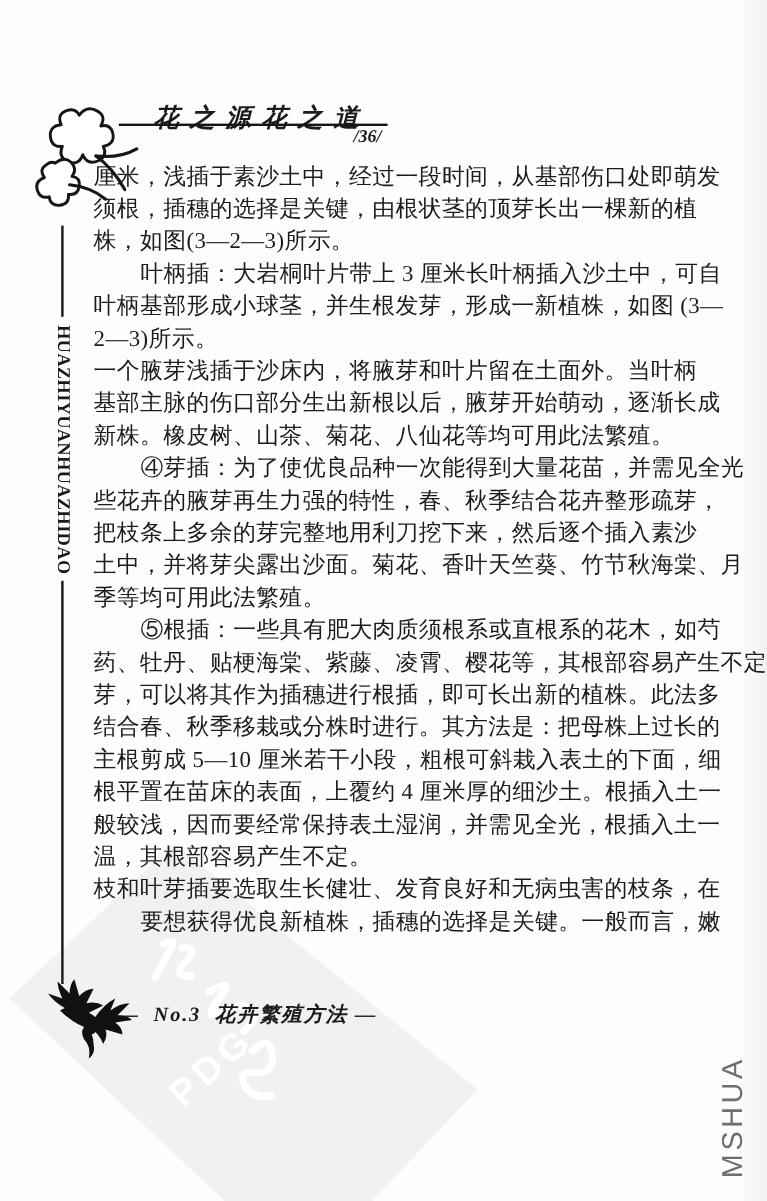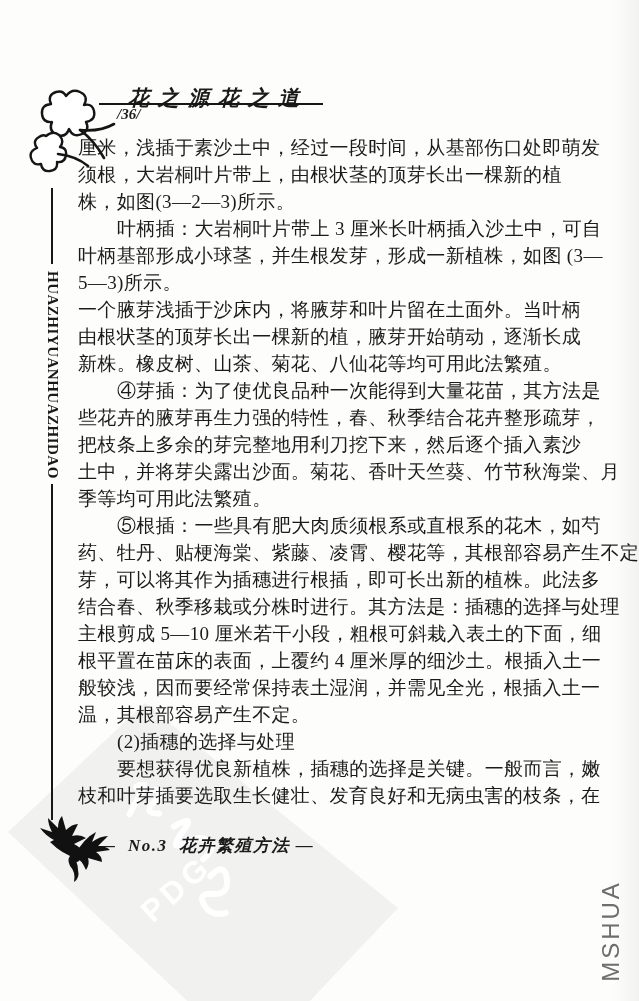--- a/index.html
+++ b/index.html
@@ -26,21 +26,21 @@
   }
   .wm-squiggle{position:absolute;left:96px;top:782px;z-index:1;}
   
   .hdr-title{
     position:absolute;left:102px;top:84px;width:232px;text-align:center;
     font-size:21px;font-weight:bold;font-style:italic;letter-spacing:9px;
     z-index:3;white-space:nowrap;
   }
   .hdr-rule{position:absolute;left:99px;top:103px;width:224px;height:2px;background:#161616;z-index:3;}
   .hdr-pagenum{
-    position:absolute;left:117px;top:106px;width:224px;text-align:left;
+    position:absolute;left:94px;top:106px;width:224px;text-align:right;
     font-size:15px;font-style:italic;font-weight:bold;z-index:3;
   }
   .flower-ornament{position:absolute;left:28px;top:84px;z-index:3;}
   
   .rail-seg{position:absolute;left:51px;width:2px;background:#181818;z-index:3;}
   .rail-top{top:188px;height:76px;}
   .rail-bottom{top:484px;height:336px;}
   .rail-text{
     position:absolute;left:41px;top:268px;height:214px;width:22px;z-index:3;
     writing-mode:vertical-rl;text-orientation:sideways;
@@ -100,44 +100,43 @@
   <div class="hdr-title">花之源花之道</div>
   <div class="hdr-rule"></div>
   <div class="hdr-pagenum">/36/</div>
 
   <div class="rail-seg rail-top"></div>
   <div class="rail-text">HUAZHIYUANHUAZHIDAO</div>
   <div class="rail-seg rail-bottom"></div>
 
   <div class="body-text">
       <div class="bline">厘米，浅插于素沙土中，经过一段时间，从基部伤口处即萌发</div>
-      <div class="bline">须根，大岩桐叶片带上，由根状茎的顶芽长出一棵新的植</div>
+      <div class="bline">须根，插穗的选择是关键，由根状茎的顶芽长出一棵新的植</div>
       <div class="bline">株，如图(3—2—3)所示。</div>
       <div class="bline indent">叶柄插：大岩桐叶片带上 3 厘米长叶柄插入沙土中，可自</div>
       <div class="bline">叶柄基部形成小球茎，并生根发芽，形成一新植株，如图 (3—</div>
-      <div class="bline">5—3)所示。</div>
+      <div class="bline">2—3)所示。</div>
       <div class="bline">一个腋芽浅插于沙床内，将腋芽和叶片留在土面外。当叶柄</div>
-      <div class="bline">由根状茎的顶芽长出一棵新的植，腋芽开始萌动，逐渐长成</div>
+      <div class="bline">基部主脉的伤口部分生出新根以后，腋芽开始萌动，逐渐长成</div>
       <div class="bline">新株。橡皮树、山茶、菊花、八仙花等均可用此法繁殖。</div>
-      <div class="bline indent">④芽插：为了使优良品种一次能得到大量花苗，其方法是</div>
+      <div class="bline indent">④芽插：为了使优良品种一次能得到大量花苗，并需见全光</div>
       <div class="bline">些花卉的腋芽再生力强的特性，春、秋季结合花卉整形疏芽，</div>
       <div class="bline">把枝条上多余的芽完整地用利刀挖下来，然后逐个插入素沙</div>
       <div class="bline">土中，并将芽尖露出沙面。菊花、香叶天竺葵、竹节秋海棠、月</div>
       <div class="bline">季等均可用此法繁殖。</div>
       <div class="bline indent">⑤根插：一些具有肥大肉质须根系或直根系的花木，如芍</div>
       <div class="bline">药、牡丹、贴梗海棠、紫藤、凌霄、樱花等，其根部容易产生不定</div>
       <div class="bline">芽，可以将其作为插穗进行根插，即可长出新的植株。此法多</div>
-      <div class="bline">结合春、秋季移栽或分株时进行。其方法是：插穗的选择与处理</div>
+      <div class="bline">结合春、秋季移栽或分株时进行。其方法是：把母株上过长的</div>
       <div class="bline">主根剪成 5—10 厘米若干小段，粗根可斜栽入表土的下面，细</div>
       <div class="bline">根平置在苗床的表面，上覆约 4 厘米厚的细沙土。根插入土一</div>
       <div class="bline">般较浅，因而要经常保持表土湿润，并需见全光，根插入土一</div>
       <div class="bline">温，其根部容易产生不定。</div>
-      <div class="bline indent">(2)插穗的选择与处理</div>
+      <div class="bline">枝和叶芽插要选取生长健壮、发育良好和无病虫害的枝条，在</div>
       <div class="bline indent">要想获得优良新植株，插穗的选择是关键。一般而言，嫩</div>
-      <div class="bline">枝和叶芽插要选取生长健壮、发育良好和无病虫害的枝条，在</div>
     </div>
 
   <svg class="branch-ornament" width="84" height="78" viewBox="0 0 84 78">
     <g fill="#111111">
       <path d="M46 52 q-14 -4 -26 -16 l4 -2 q-8 -4 -14 -12 l12 4 q-4 -8 -4 -14 l10 10 q0 -8 4 -12 l4 14 q6 -6 12 -6 l-6 12 q8 -2 14 2 l-12 6 q8 4 10 10 z"></path>
       <path d="M44 50 q10 -18 22 -24 l-4 10 q8 -6 16 -6 l-10 10 q8 0 12 4 l-14 2 q6 4 6 10 l-14 -4 q2 6 -2 12 q-4 -10 -12 -14 z"></path>
       <path d="M42 48 q6 8 6 16 q2 8 -4 12 q2 -10 -4 -16 q-4 -8 2 -12 z"></path>
       <circle cx="46" cy="52" r="4"></circle>
       <circle cx="58" cy="44" r="2.5"></circle>
     </g>

